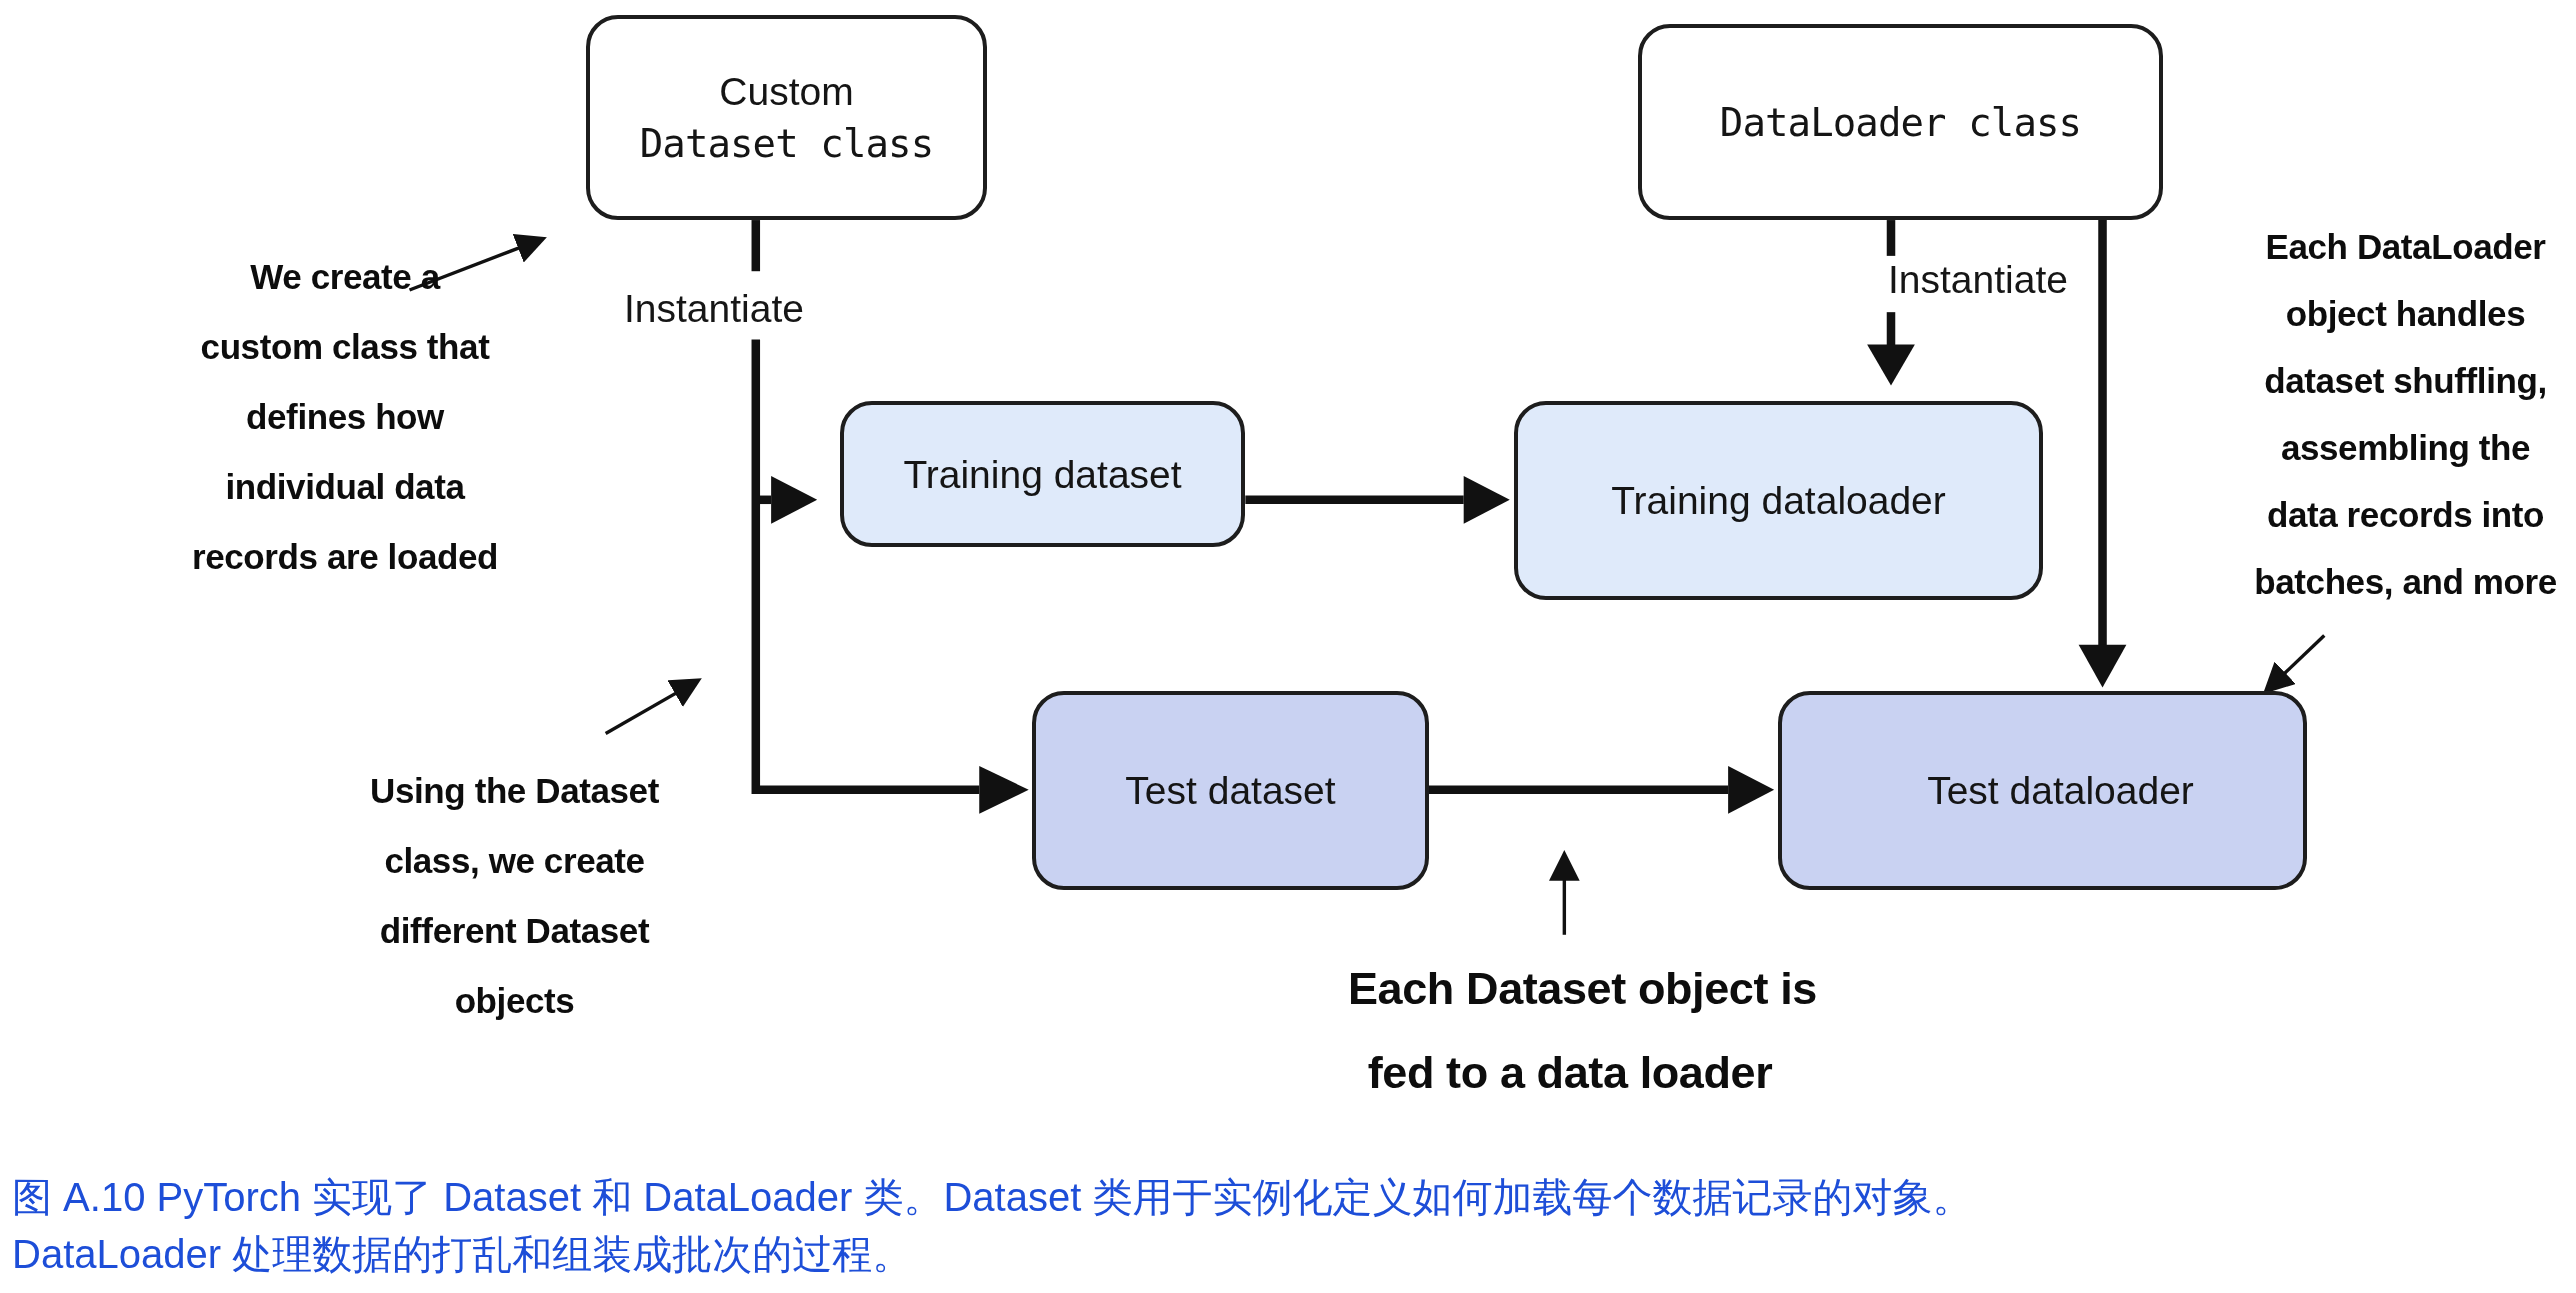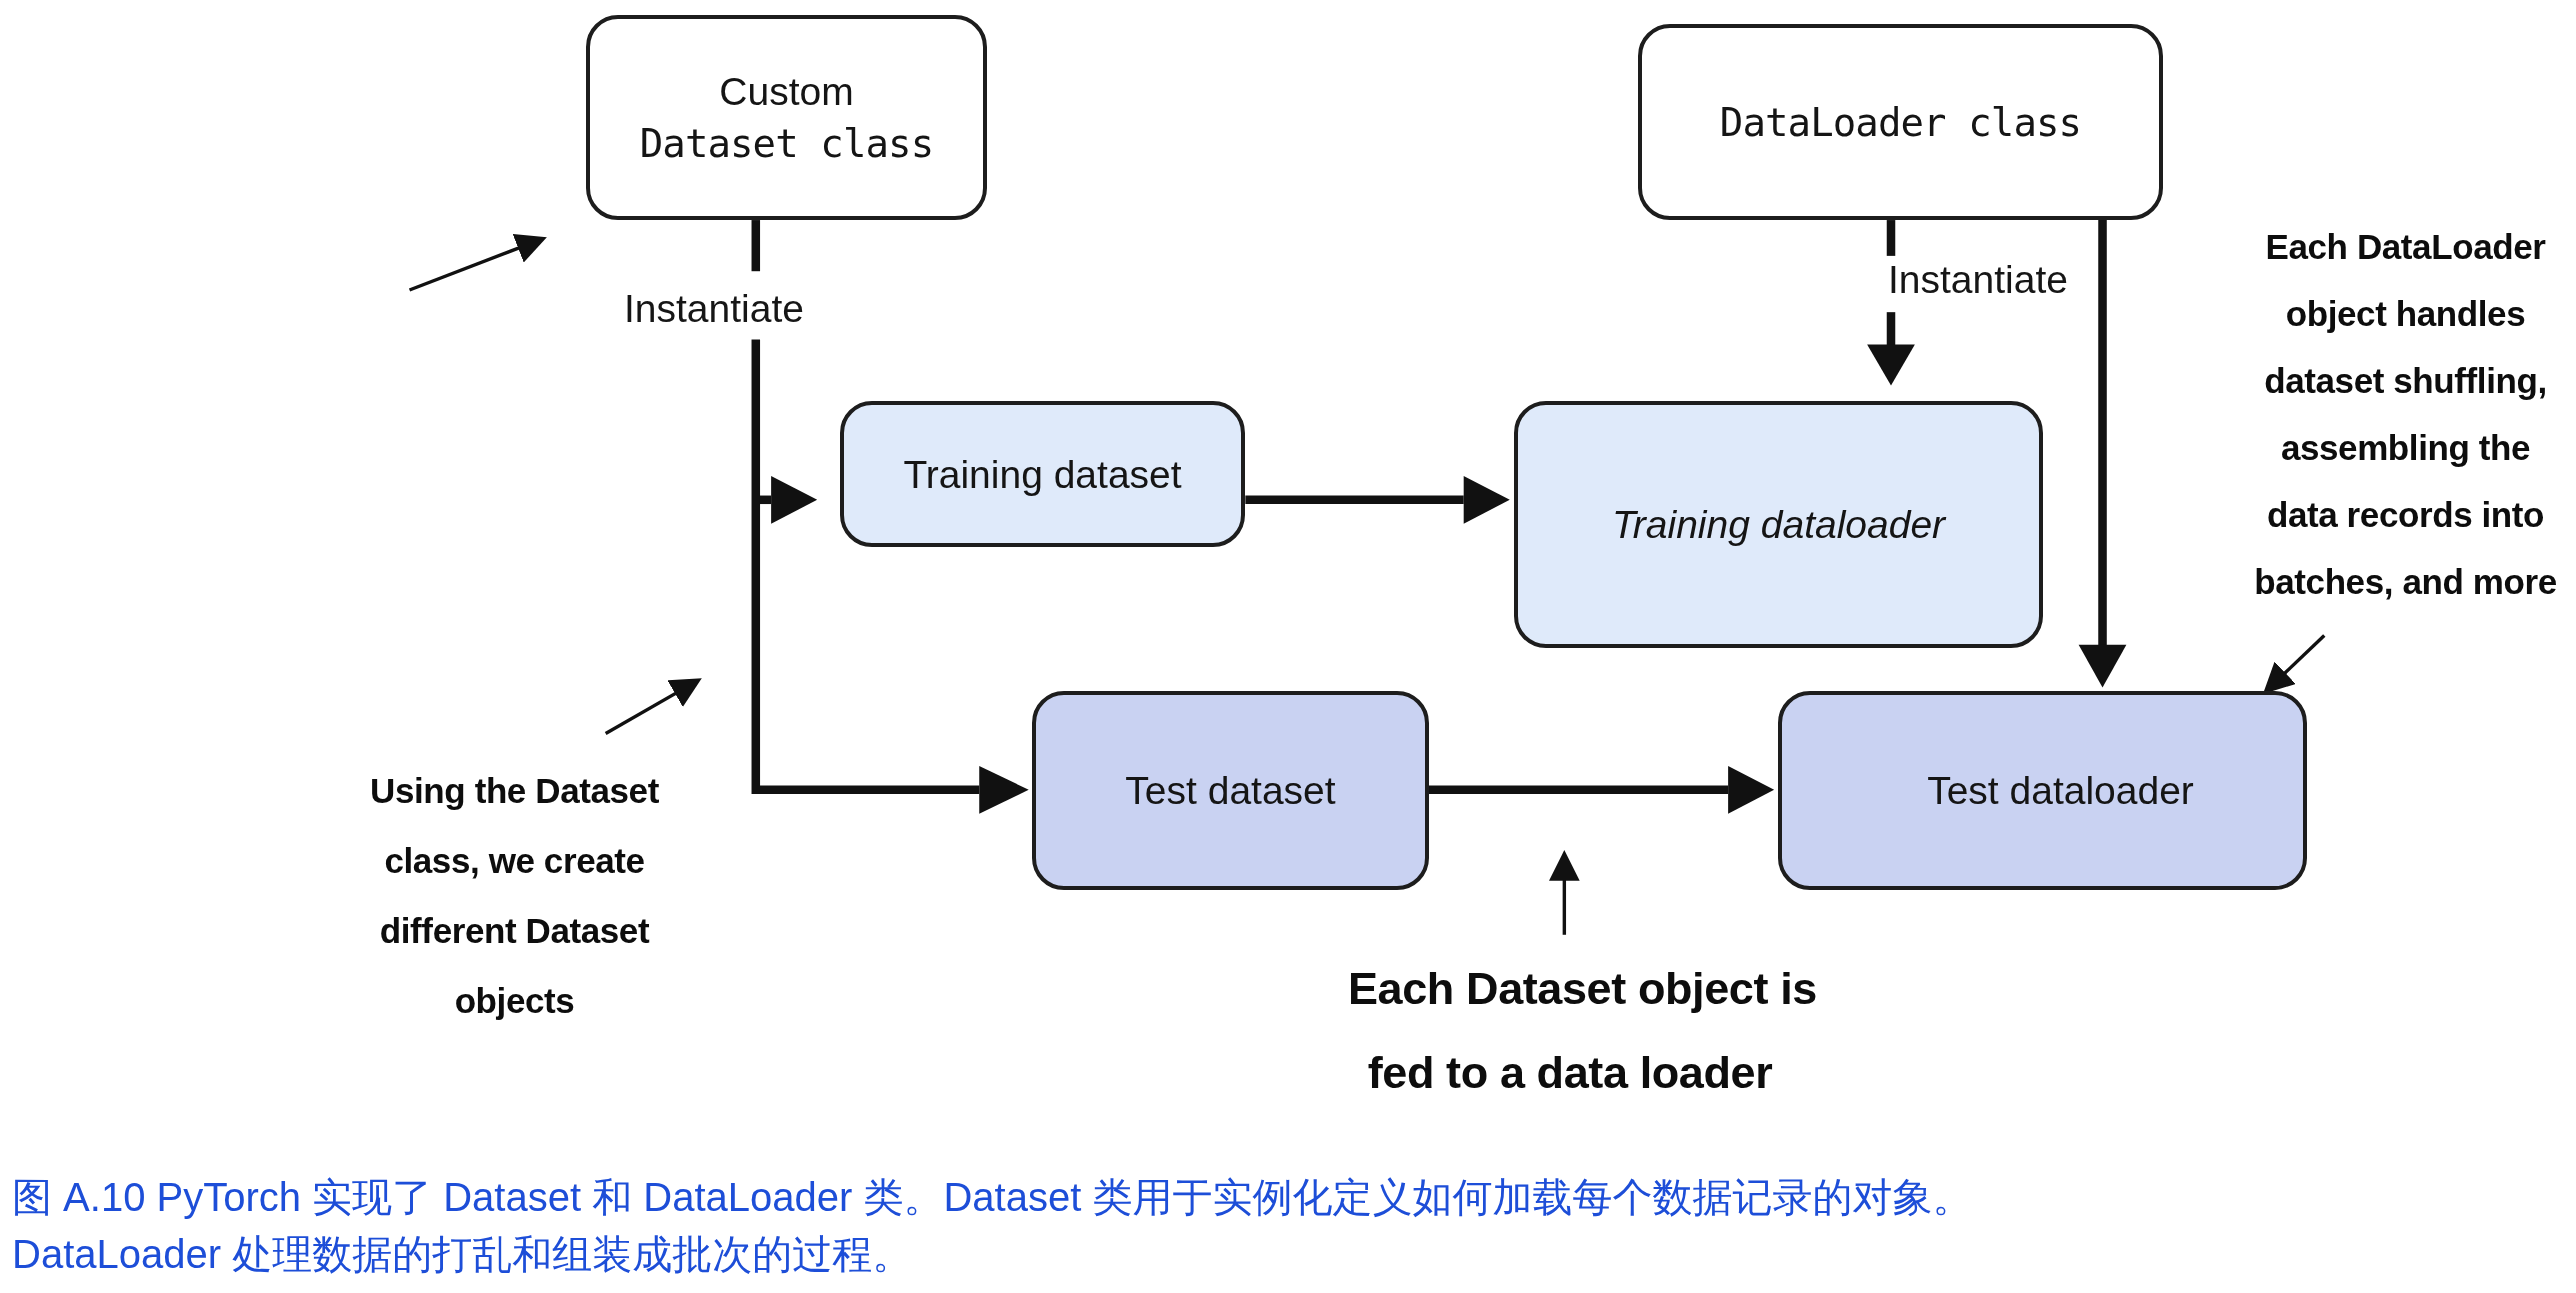--- a/index.html
+++ b/index.html
@@ -43,21 +43,21 @@
   .box-label-mono {
     font-family: "DejaVu Sans Mono", monospace;
     font-size: 39px;
     line-height: 53px;
     color: #151515;
     letter-spacing: -0.9px;
   }
   .box-custom { left: 586px; top: 15.4px; width: 401px; height: 205px; }
   .box-dataloader { left: 1638px; top: 24px; width: 525px; height: 196px; }
   .box-training-dataset { left: 840px; top: 401px; width: 405px; height: 146px; }
-  .box-training-dataloader { left: 1514px; top: 401px; width: 529px; height: 247px; font-style: italic; }
+  .box-training-dataloader { left: 1514px; top: 401px; width: 529px; height: 199px; }
   .box-test-dataset { left: 1032px; top: 691px; width: 397px; height: 199px; }
   .box-test-dataloader { left: 1778px; top: 691px; width: 529px; height: 199px; }
 
   .edge-label {
     position: absolute;
     font-family: "Liberation Sans", sans-serif;
     font-size: 39px;
     color: #161616;
     white-space: nowrap;
   }
@@ -148,20 +148,27 @@
     <div class="box-label-sans">Test dataset</div>
   </div>
 
   <div class="box box-test-dataloader" style="background-color: rgb(201, 210, 242); padding-left: 36px;">
     <div class="box-label-sans">Test dataloader</div>
   </div>
 
   <div class="edge-label edge-label-left">Instantiate</div>
   <div class="edge-label edge-label-right">Instantiate</div>
 
+  <div class="annot annot-custom">
+    <div class="annot-line">We create a</div>
+    <div class="annot-line">custom class that</div>
+    <div class="annot-line">defines how</div>
+    <div class="annot-line">individual data</div>
+    <div class="annot-line">records are loaded</div>
+  </div>
 
   <div class="annot annot-using">
     <div class="annot-line">Using the Dataset</div>
     <div class="annot-line">class, we create</div>
     <div class="annot-line">different Dataset</div>
     <div class="annot-line">objects</div>
   </div>
 
   <div class="annot annot-fed">
     <div class="annot-line">Each Dataset object is</div>

